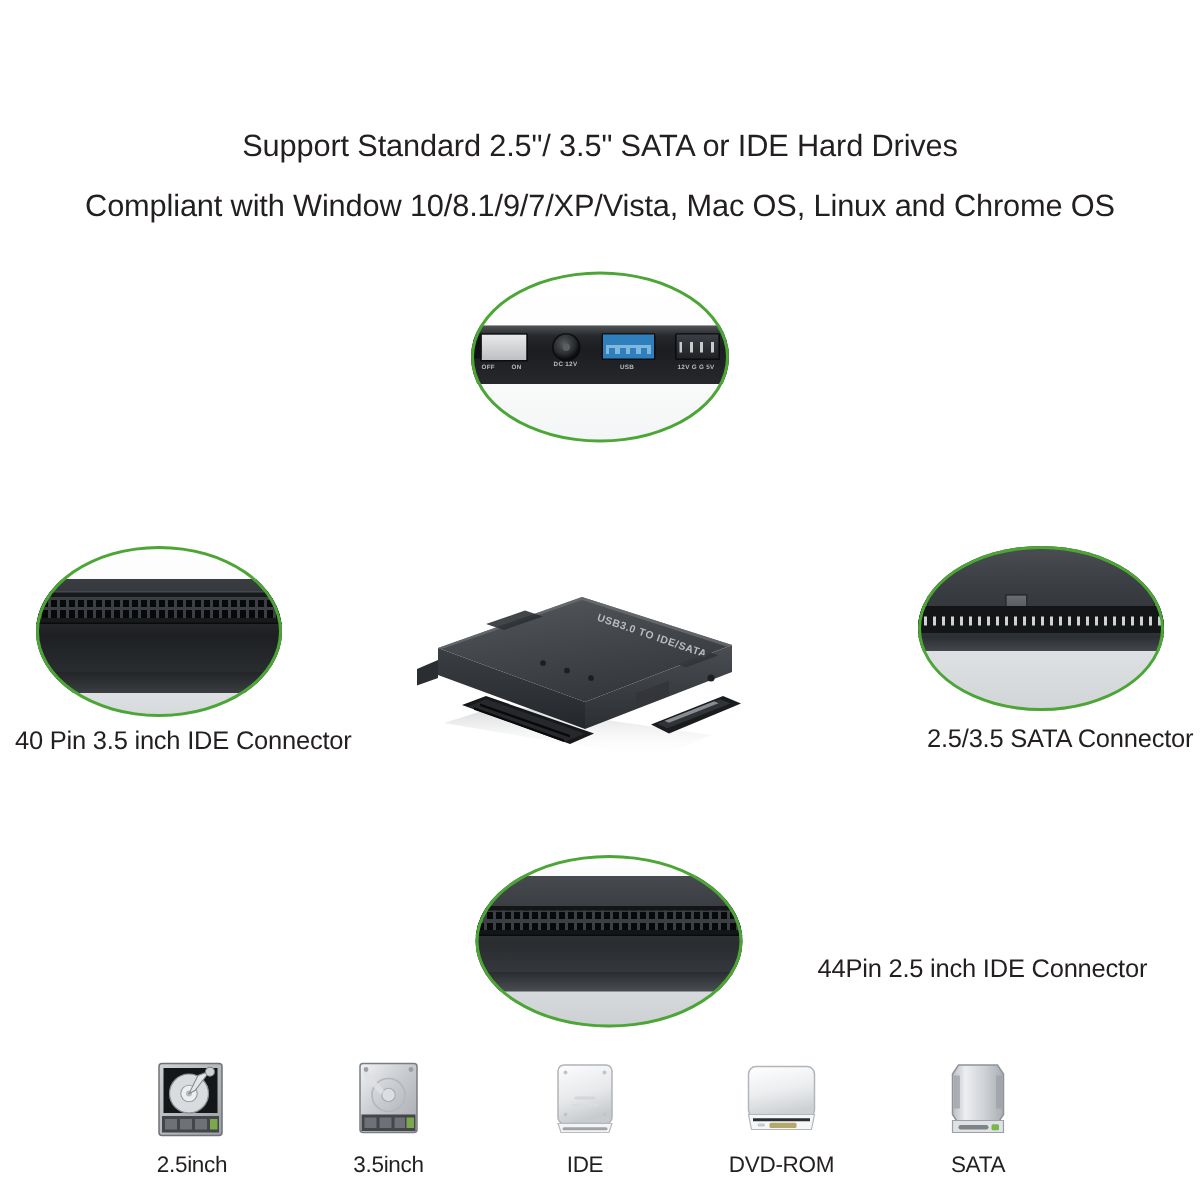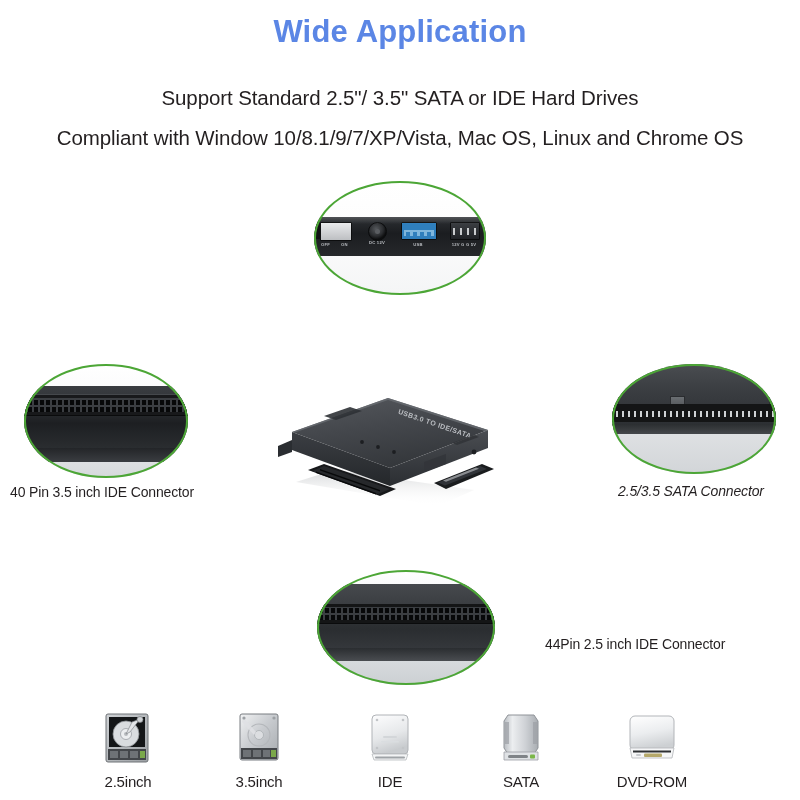--- a/index.html
+++ b/index.html
@@ -277,45 +277,45 @@
     position: absolute;
     left: -20px; right: -20px;
     top: 78px; height: 13px;
     background: linear-gradient(#2a2d30, #4a4d51);
   }
 
   
   .caption {
     position: absolute;
     color: #231f20;
-    font-size: 14px;
+    font-size: 17px;
     white-space: nowrap;
     letter-spacing: -0.15px;
   }
   #cap-left   { left: 10px;  top: 484px; }
-  #cap-right  { left: 618px; top: 483px; font-style: italic; }
+  #cap-right  { left: 618px; top: 483px; }
   #cap-bottom { left: 515px; top: 636px; margin-left: 30px; }
 
   
   #device {
     position: absolute;
     left: 238px; top: 386px;
     width: 280px; height: 125px;
     z-index: 2;
   }
   #device svg { display: block; }
 
   
   #drive-row {
     position: absolute;
     left: 70px; top: 700px;
     width: 640px; height: 90px;
     display: flex;
     justify-content: space-between;
-    align-items: flex-end;
+    align-items: center;
   }
   .drive-cell {
     width: 116px;
     display: flex;
     flex-direction: column;
     align-items: center;
   }
   .drive-art {
     width: 58px; height: 56px;
     position: relative;
@@ -326,21 +326,20 @@
     color: #231f20;
     letter-spacing: -0.2px;
     white-space: nowrap;
   }
 </style>
 </head>
 <body>
 
 <div id="page">
 
-  <div id="title">Wide Application</div>
   <div class="subtitle" id="sub1">Support Standard 2.5"/ 3.5" SATA or IDE Hard Drives</div>
   <div class="subtitle" id="sub2">Compliant with Window 10/8.1/9/7/XP/Vista, Mac OS, Linux and Chrome OS</div>
 
   <div class="callout" id="c-top">
     <div class="ellipse-clip">
       <div class="panel-scene">
         <div class="panel-bar">
           <div class="sw-rocker"></div>
           <div class="dc-jack"></div>
           <div class="usb-port"></div>
@@ -534,52 +533,52 @@
           <rect x="14" y="46.5" width="30" height="2" rx="1" fill="#9fa3a7"></rect>
         </svg>
       </div>
       <div class="drive-caption">IDE</div>
     </div>
 
     <div class="drive-cell">
       <div class="drive-art">
         <svg width="58" height="56" viewBox="0 0 58 56">
           <defs>
+            <linearGradient id="enc3" x1="0" y1="0" x2="0.25" y2="1">
+              <stop offset="0" stop-color="#ffffff"></stop>
+              <stop offset="0.55" stop-color="#ebedef"></stop>
+              <stop offset="1" stop-color="#cdd0d3"></stop>
+            </linearGradient>
+          </defs>
+          <rect x="7" y="6" width="44" height="34" rx="5" fill="url(#enc3)" stroke="#b2b5b9" stroke-width="1"></rect>
+          <path d="M7,38 L51,38 L49,48 L9,48 Z" fill="#f5f6f7" stroke="#b2b5b9" stroke-width="0.8"></path>
+          <rect x="10" y="40.5" width="38" height="2" fill="#2c2f32"></rect>
+          <rect x="21" y="43.5" width="18" height="3.5" rx="1" fill="#b5a86a"></rect>
+          <rect x="13" y="44" width="5" height="2" rx="1" fill="#c6c9cc"></rect>
+        </svg>
+      </div>
+      <div class="drive-caption">DVD-ROM</div>
+    </div>
+
+    <div class="drive-cell">
+      <div class="drive-art">
+        <svg width="58" height="56" viewBox="0 0 58 56">
+          <defs>
             <linearGradient id="enc2" x1="0" y1="0" x2="1" y2="0">
               <stop offset="0" stop-color="#b9bdc2"></stop>
               <stop offset="0.25" stop-color="#eceef0"></stop>
               <stop offset="0.62" stop-color="#cfd2d6"></stop>
               <stop offset="1" stop-color="#a9adb2"></stop>
             </linearGradient>
           </defs>
           <path d="M16,5 L42,5 L46,11 L46,38 L42,44 L16,44 L12,38 L12,11 Z" fill="url(#enc2)" stroke="#8f9398" stroke-width="1"></path>
           <rect x="13" y="12" width="4" height="22" fill="#9ca0a5" opacity="0.7"></rect>
           <rect x="41" y="12" width="4" height="22" fill="#9ca0a5" opacity="0.7"></rect>
           <path d="M12,42 L46,42 L46,50 L12,50 Z" fill="#dfe2e5" stroke="#9ca0a5" stroke-width="0.8"></path>
           <rect x="16" y="45" width="20" height="3" rx="1.5" fill="#7f8387"></rect>
           <rect x="38" y="44.5" width="5" height="4" rx="1" fill="#7ab648"></rect>
         </svg>
       </div>
       <div class="drive-caption">SATA</div>
     </div>
 
-    <div class="drive-cell">
-      <div class="drive-art">
-        <svg width="58" height="56" viewBox="0 0 58 56">
-          <defs>
-            <linearGradient id="enc3" x1="0" y1="0" x2="0.25" y2="1">
-              <stop offset="0" stop-color="#ffffff"></stop>
-              <stop offset="0.55" stop-color="#ebedef"></stop>
-              <stop offset="1" stop-color="#cdd0d3"></stop>
-            </linearGradient>
-          </defs>
-          <rect x="7" y="6" width="44" height="34" rx="5" fill="url(#enc3)" stroke="#b2b5b9" stroke-width="1"></rect>
-          <path d="M7,38 L51,38 L49,48 L9,48 Z" fill="#f5f6f7" stroke="#b2b5b9" stroke-width="0.8"></path>
-          <rect x="10" y="40.5" width="38" height="2" fill="#2c2f32"></rect>
-          <rect x="21" y="43.5" width="18" height="3.5" rx="1" fill="#b5a86a"></rect>
-          <rect x="13" y="44" width="5" height="2" rx="1" fill="#c6c9cc"></rect>
-        </svg>
-      </div>
-      <div class="drive-caption">DVD-ROM</div>
-    </div>
-
   </div>
 </div>
 
 </body></html>

